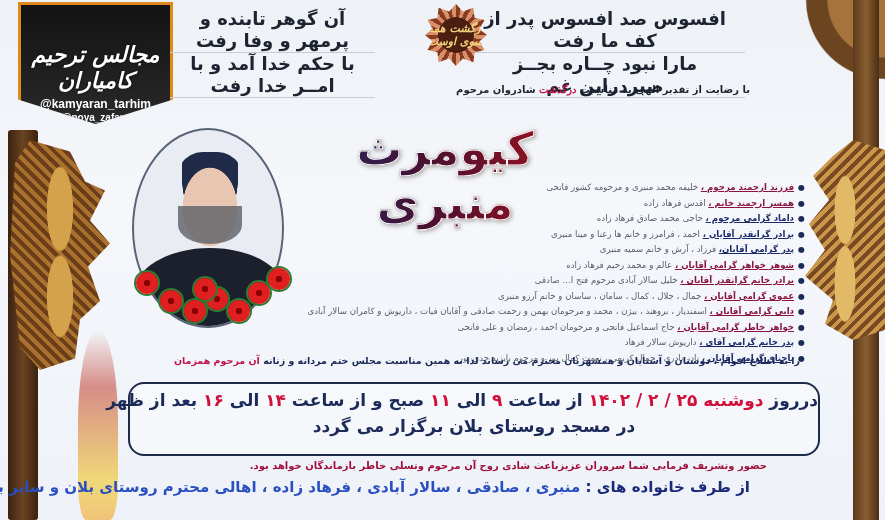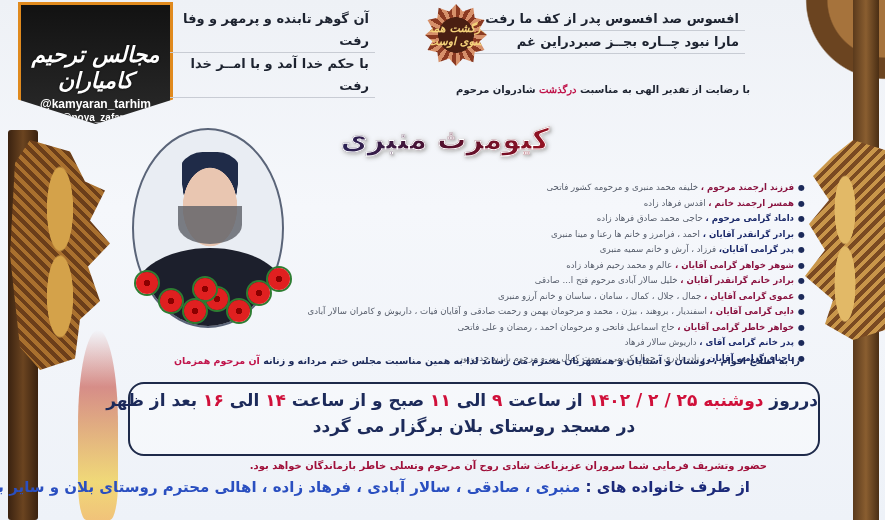--- a/index.html
+++ b/index.html
@@ -70,22 +70,22 @@
       direction: ltr; font-size: 12px; font-weight: bold; margin-top: 4px;
       font-family: "Liberation Sans", sans-serif;
     }
     .brand-badge .handle-sub {
       direction: ltr; font-size: 10px; font-weight: bold; margin-top: 1px;
       font-family: "Liberation Sans", sans-serif;
     }
 
     
     .poem {
-      position: absolute; font-weight: bold; color: #1d2330; font-size: 13px;
-      line-height: 22px; text-align: right;
+      position: absolute; font-weight: bold; color: #1d2330; font-size: 18px;
+      line-height: 22px; text-align: center;
     }
     .poem div { border-bottom: 1px solid #c8ccd4; padding: 0 6px; }
     .poem-right { right: 140px; top: 8px; width: 280px; }
     .poem-left  { left: 170px;  top: 8px; width: 205px; }
 
     .emblem {
       position: absolute; left: 425px; top: 4px; width: 62px; height: 62px;
       background:
         radial-gradient(circle, #4a1f12 0 40%, transparent 41%),
         repeating-conic-gradient(#8b3a22 0 10deg, #d6906a 10deg 20deg);
@@ -127,36 +127,36 @@
     }
     .flowers i {
       position: absolute; width: 22px; height: 22px; border-radius: 50%;
       background: radial-gradient(circle, #8b0000 0 20%, #e02020 22% 100%);
       box-shadow: 0 0 0 2px #2e7d32;
     }
 
     
     .deceased-name {
       position: absolute; left: 295px; top: 122px; width: 300px; text-align: center;
-      font-size: 29px; font-weight: bold;
+      font-size: 46px; font-weight: bold;
       background: linear-gradient(90deg, #1a2d6b 0%, #4a1030 45%, #b3121b 100%);
       -webkit-background-clip: text; background-clip: text; color: transparent;
       -webkit-text-stroke: 1px #ffffff;
       filter: drop-shadow(0 0 2px #fff) drop-shadow(1px 1px 1px #999);
       font-family: "DejaVu Sans", sans-serif;
     }
 
     
     .relatives {
       position: absolute; right: 80px; top: 180px; width: 470px;
       font-size: 8.6px; line-height: 14.5px; text-align: right; color: #555c6a;
     }
     .relatives li { list-style: none; white-space: nowrap; }
     .relatives li::before { content: "●"; color: #1c2a5a; margin-left: 4px; font-size: 8px; }
-    .relatives .rel { color: #8a1340; font-weight: bold; }
+    .relatives .rel { color: #8a1340; font-weight: bold; text-decoration: underline; }
     .relatives .rel.blue { color: #1c2a6a; }
 
     .notice-line {
       position: absolute; right: 85px; top: 355px; font-size: 9.5px; font-weight: bold; color: #1c2a5a;
       white-space: nowrap;
     }
     .notice-line .accent { color: #c0134a; }
 
     
     .ceremony-box {

